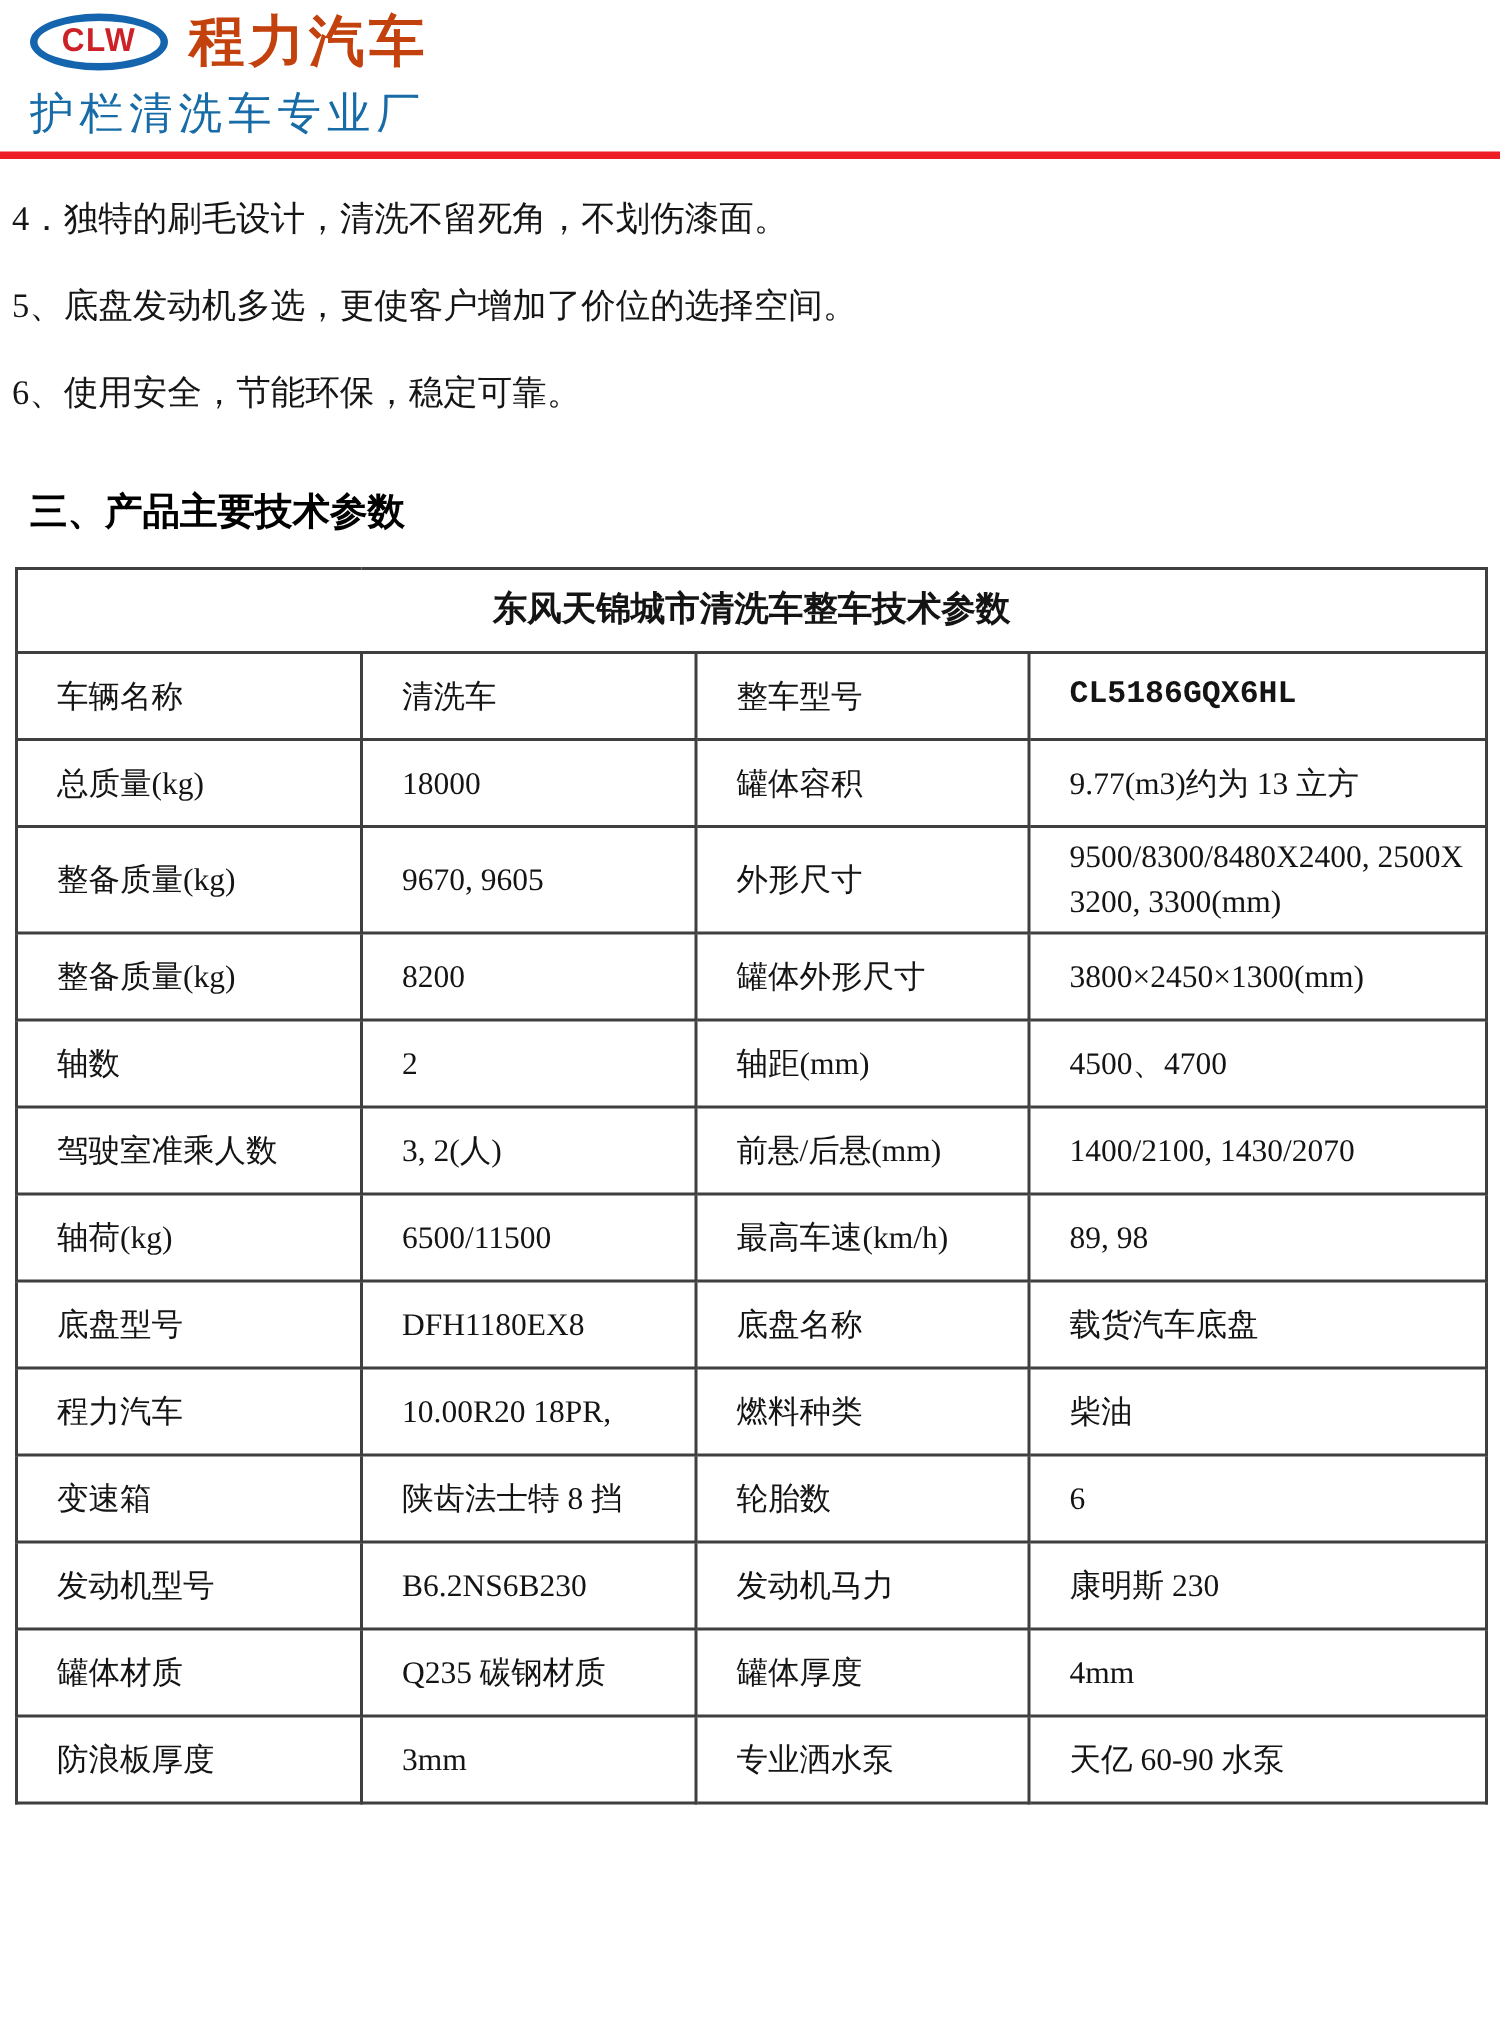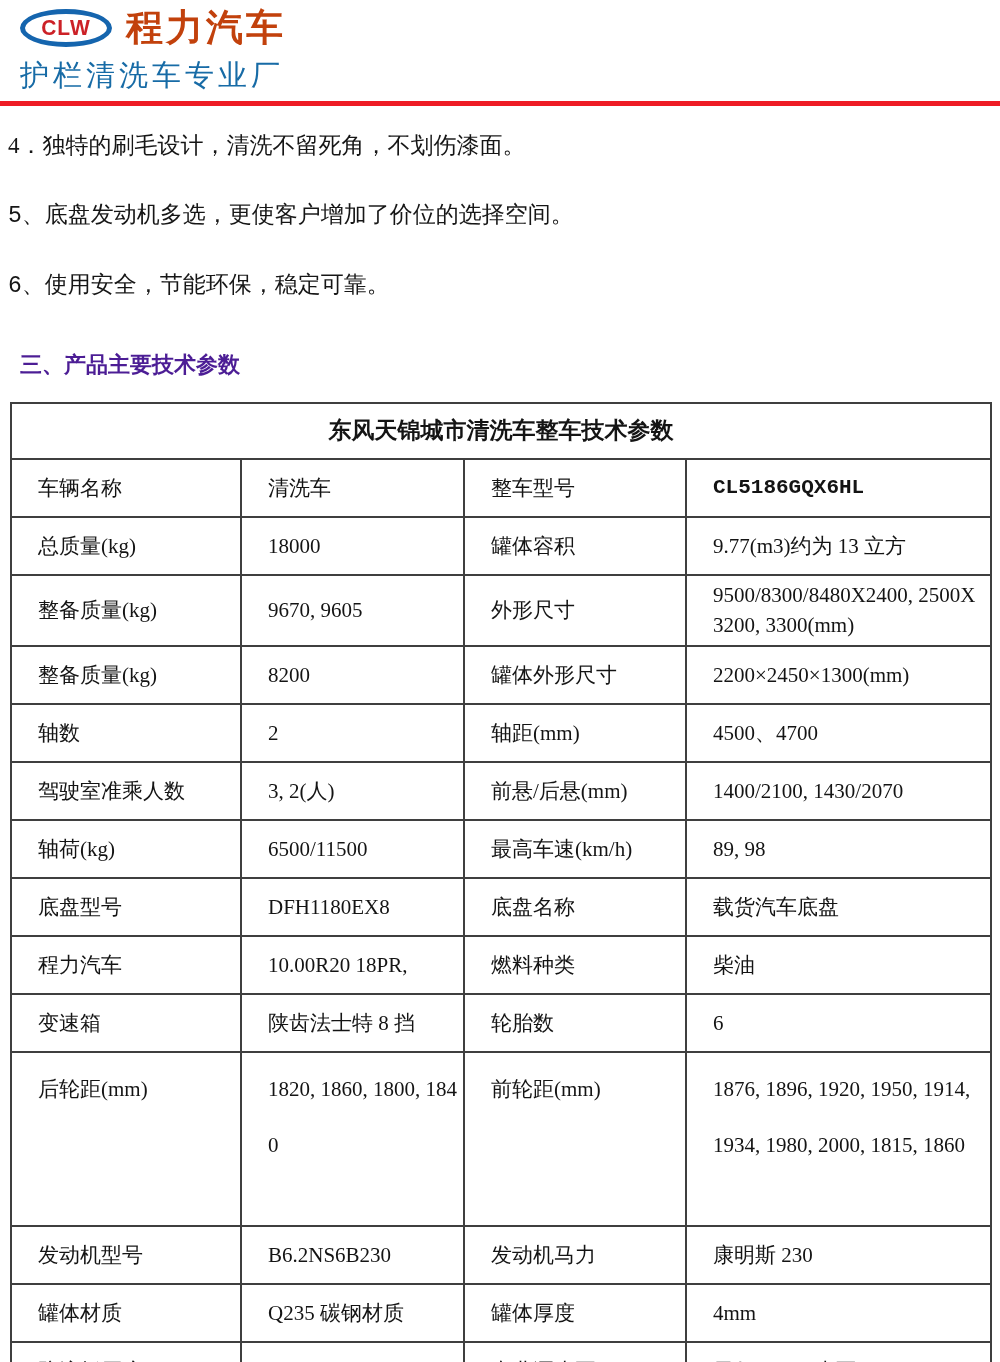--- a/index.html
+++ b/index.html
@@ -44,28 +44,28 @@
     border-bottom: 2px solid #ee1c25;
   }
 
   
   .features { padding-left: 8px; padding-right: 30px; }
   .feature-item {
     margin-top: 24px;
     font-size: 23px; line-height: 32px;
     color: #161616;
   }
-  .feature-item + .feature-item { margin-top: 38px; font-family: Liberation Mono, monospace; }
+  .feature-item + .feature-item { margin-top: 26px; }
 
   
   .section-heading {
     margin: 46px 0 20px 20px;
     font-family: "DejaVu Sans", "Liberation Sans", sans-serif;
-    font-weight: 700; font-size: 22px; line-height: 34px;
-    color: #4c1d95;
+    font-weight: 700; font-size: 25px; line-height: 34px;
+    color: #000000;
   }
 
   
   table.spec-table {
     margin-left: 10px;
     width: 980px;
     border-collapse: collapse;
     table-layout: fixed;
   }
   table.spec-table td {
@@ -144,21 +144,21 @@
         <tr class="spec-row">
           <td>整备质量(kg)</td>
           <td>9670, 9605</td>
           <td>外形尺寸</td>
           <td class="small-val">9500/8300/8480X2400, 2500X3200, 3300(mm)</td>
         </tr>
         <tr class="spec-row">
           <td>整备质量(kg)</td>
           <td>8200</td>
           <td>罐体外形尺寸</td>
-          <td>2200×2450×1300(mm)</td>
+          <td>3800×2450×1300(mm)</td>
         </tr>
         <tr class="spec-row">
           <td>轴数</td>
           <td>2</td>
           <td>轴距(mm)</td>
           <td>4500、4700</td>
         </tr>
         <tr class="spec-row">
           <td>驾驶室准乘人数</td>
           <td>3, 2(人)</td>
@@ -182,26 +182,20 @@
           <td>10.00R20  18PR,</td>
           <td>燃料种类</td>
           <td>柴油</td>
         </tr>
         <tr class="spec-row">
           <td>变速箱</td>
           <td>陕齿法士特 8 挡</td>
           <td>轮胎数</td>
           <td>6</td>
         </tr>
-        <tr class="spec-row tall">
-          <td>后轮距(mm)</td>
-          <td>1820, 1860, 1800, 1840</td>
-          <td>前轮距(mm)</td>
-          <td>1876, 1896, 1920, 1950, 1914, 1934, 1980, 2000, 1815, 1860</td>
-        </tr>
         <tr class="spec-row">
           <td>发动机型号</td>
           <td>B6.2NS6B230</td>
           <td>发动机马力</td>
           <td>康明斯 230</td>
         </tr>
         <tr class="spec-row">
           <td>罐体材质</td>
           <td>Q235 碳钢材质</td>
           <td>罐体厚度</td>

